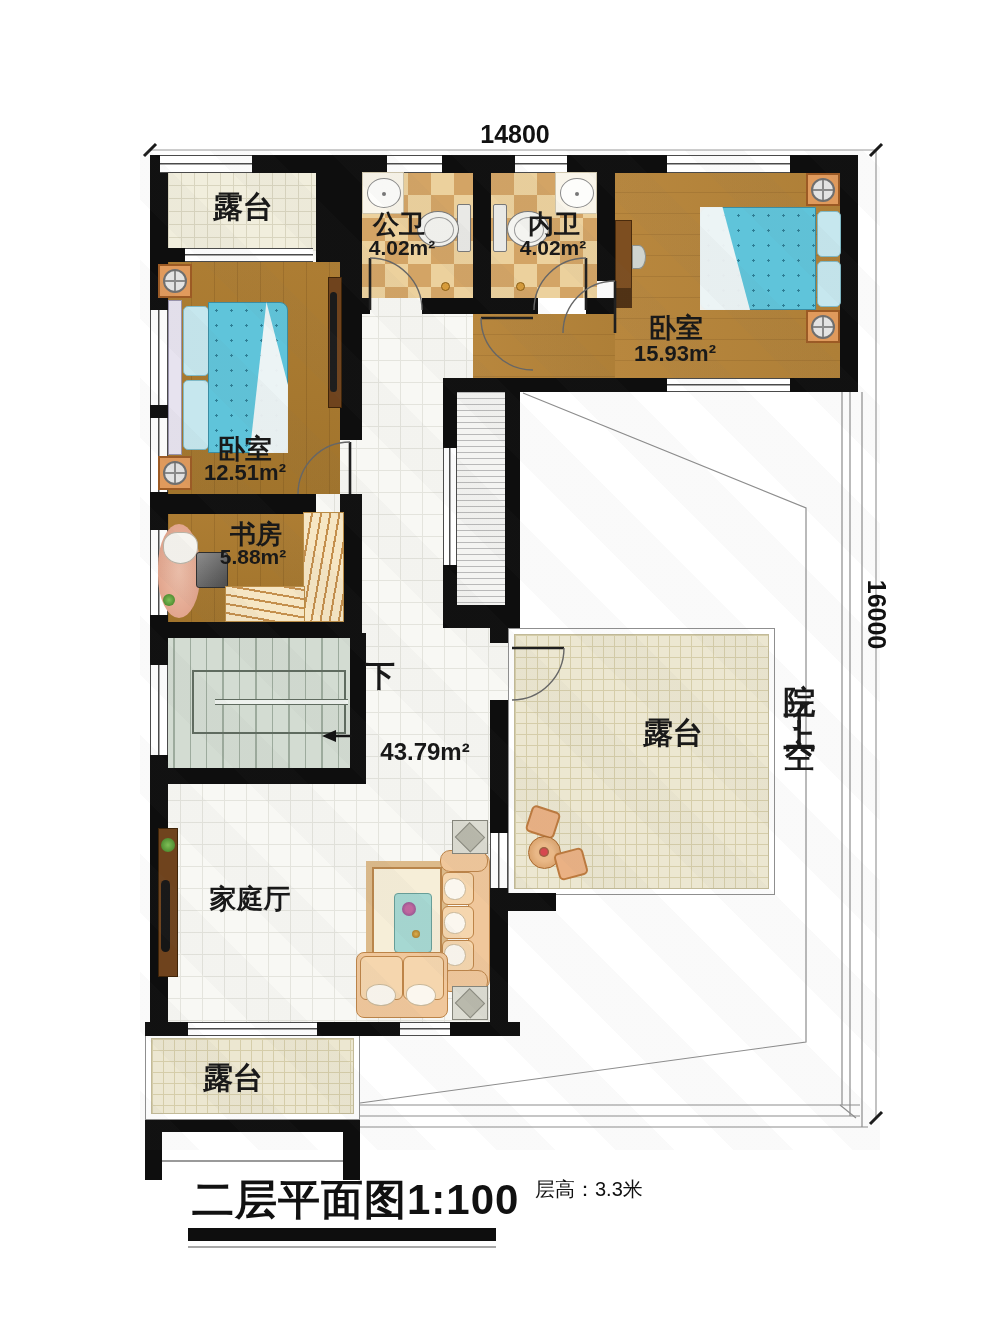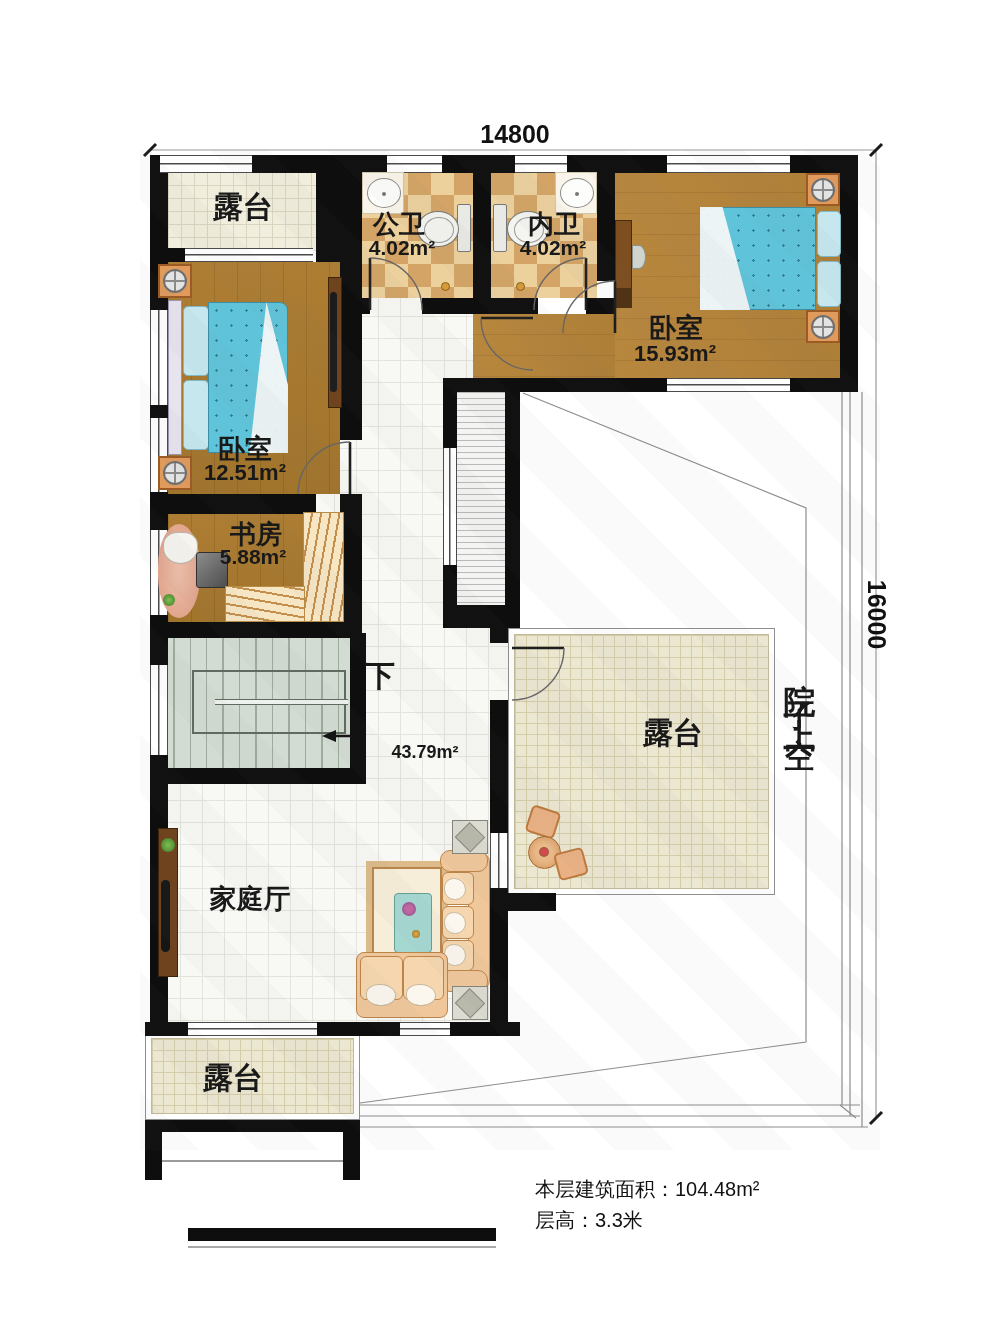--- a/index.html
+++ b/index.html
@@ -27,21 +27,21 @@
      linear-gradient(180deg,#ad7d33,#a1742c);}
   .wood-l{position:absolute;background:
      linear-gradient(0deg,rgba(70,40,8,.12) 1px,transparent 1px) 0 0/100% 21px,
      linear-gradient(90deg,#b8873e,#ae7f37);}
   .checker{position:absolute;background:repeating-conic-gradient(#ecd19d 0% 25%,#d3a465 0% 50%) 0 0/46px 46px;}
   .stairs{position:absolute;background:
      repeating-linear-gradient(90deg,transparent 0 15px,#9dab9d 15px 16.5px),#d3dcd2;}
   .hatch{position:absolute;background:repeating-linear-gradient(180deg,#b9b9b9 0 1px,transparent 1px 6px),#f4f4f2;}
   
   .lbl{position:absolute;font-weight:700;color:#191919;white-space:nowrap;transform:translate(-50%,-50%);}
-  .n30{font-size:30px;} .n27{font-size:27px;} .n26{font-size:26px;} .n24{font-size:18px;text-align:right;}
+  .n30{font-size:30px;} .n27{font-size:27px;} .n26{font-size:26px;} .n24{font-size:24px;text-align:right;}
   .a22{font-size:22px;} .a21{font-size:21px;}
   .dim{position:absolute;font-weight:700;font-size:25px;color:#111;}
   
   .nstand{position:absolute;background:#e09a5c;border:2px solid #9c5a24;box-sizing:border-box;}
   .lamp{position:absolute;left:50%;top:50%;width:20px;height:20px;transform:translate(-50%,-50%);
         border:2px solid #6f6f6f;border-radius:50%;background:
         linear-gradient(#8a8a8a,#8a8a8a) 50% 0/2px 100% no-repeat,
         linear-gradient(90deg,#8a8a8a,#8a8a8a) 0 50%/100% 2px no-repeat,#e3e3e3;}
   .mattress{position:absolute;background-image:radial-gradient(#2e7e95 1.3px,transparent 1.4px);
         background-size:15px 15px;background-color:#5fc4da;border:1px solid #3a8da3;box-sizing:border-box;}
@@ -280,24 +280,22 @@
   <div class="lbl n30" style="left:380px;top:676px;">下</div>
   <div class="lbl n24" style="left:425px;top:752px;">43.79m²</div>
   <div class="lbl n27" style="left:250px;top:899px;">家庭厅</div>
   <div class="lbl n30" style="left:673px;top:733px;">露台</div>
   <div class="lbl n30" style="left:233px;top:1078px;">露台</div>
   <div class="abs vtext" style="left:778px;top:658px;font-size:32px;font-weight:700;color:#191919;">院子上空</div>
 
   <div class="dim" style="left:450px;top:120px;width:130px;text-align:center;">14800</div>
   <div class="dim" style="left:826px;top:600px;width:100px;text-align:center;transform:rotate(90deg);">16000</div>
 
+  <div class="abs" style="left:192px;top:1172px;font-size:42px;font-weight:600;letter-spacing:1px;color:#111;">二层平面图1:100</div>
   <div class="abs" style="left:188px;top:1228px;width:308px;height:13px;background:#0e0e0e;"></div>
   <div class="abs" style="left:188px;top:1246px;width:308px;height:2px;background:#a8a8a8;"></div>
   <div class="abs" style="left:535px;top:1174px;font-size:20px;line-height:1.55;color:#111;">
     <div>
-      <span>本层建筑面积：</span><span>104.48m²</span>
-    </div>
-    <div>
       <span>层高：</span><span>3.3米</span>
     </div>
   </div>
 
 </div>
 
 </body></html>

